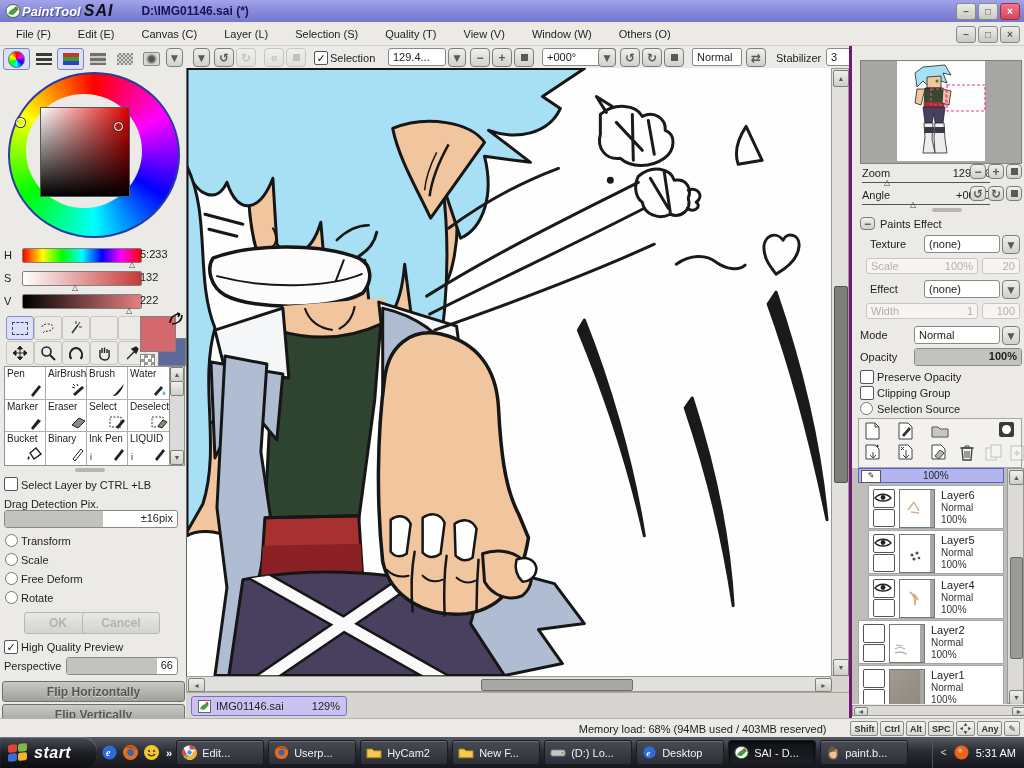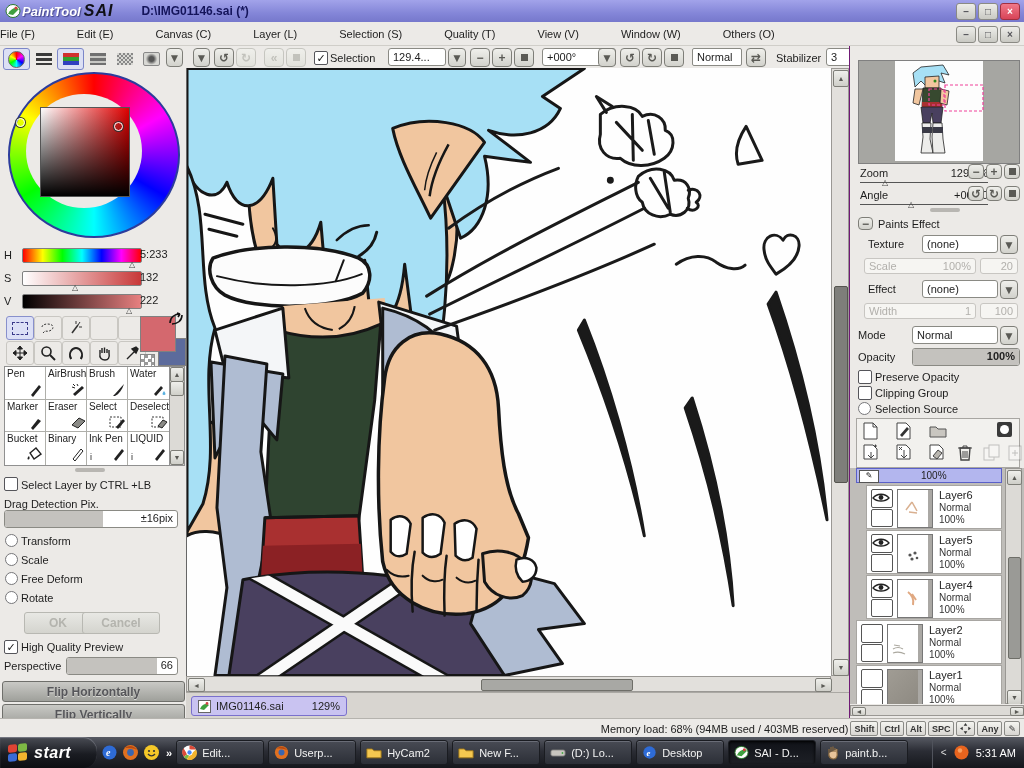--- a/index.html
+++ b/index.html
@@ -11,21 +11,21 @@
   .titlebar{left:0;top:0;width:1024px;height:22px;
     background:linear-gradient(#A2A3EA,#8486D8 60%,#7678CC);display:flex;align-items:center;}
   .logo-paint{font-style:italic;font-weight:bold;color:#fff;font-size:13px;text-shadow:1px 1px 1px #44458a;margin-left:4px;}
   .logo-sai{font-style:italic;font-weight:bold;color:#101016;font-size:16px;margin-left:3px;letter-spacing:1px;}
   .win-title{font-weight:bold;color:#14145A;font-size:12px;margin-left:28px;}
   .winbtn{width:18px;height:15px;border:1px solid #8A8A84;border-radius:3px;
     background:linear-gradient(#EDEDE9,#C9C9C3);color:#55555A;font-size:10px;font-weight:bold;
     display:flex;align-items:center;justify-content:center;margin-left:2px;}
   .winbtn.close{background:linear-gradient(#F07888,#D84458);color:#fff;border-color:#A03040;}
   .menubar{left:0;top:22px;width:1024px;height:24px;background:#ECEAE7;border-bottom:1px solid #D0CEC9;
-    display:flex;align-items:center;gap:42px;padding-left:0;box-sizing:border-box;}
+    display:flex;align-items:center;gap:27px;padding-left:16px;box-sizing:border-box;}
   .menu-item{color:#1d1d1d;}
   .mdibtns{position:absolute;right:4px;top:26px;display:flex;}
   
   .toolbar{left:0;top:46px;width:1024px;height:24px;background:#ECEAE7;}
   .btn{position:absolute;width:20px;height:19px;border:1px solid #7E7E78;border-radius:4px;
     background:linear-gradient(#EFEFEB,#D2D2CC);color:#5A5A55;font-weight:bold;font-size:12px;
     display:flex;align-items:center;justify-content:center;box-sizing:border-box;}
   .btn.dis{color:#C2C2BC;border-color:#C6C6C0;background:linear-gradient(#EFEFEB,#E2E2DC);}
   .btn .sq{width:7px;height:7px;background:#5A5A55;}
   .btn.dis .sq{background:#C2C2BC;}
@@ -75,21 +75,21 @@
   .canvaszone{left:186px;top:68px;width:663px;height:650px;background:#D8D5D0;}
   .canvasview{position:absolute;left:0;top:0;width:645px;height:608px;border-left:1px solid #666;box-sizing:border-box;background:#fff;}
   .vscroll{position:absolute;left:645px;top:0;width:18px;height:608px;background:#E2E0DC;border:1px solid #9A9894;box-sizing:border-box;}
   .hscroll{position:absolute;left:0;top:608px;width:645px;height:16px;background:#E2E0DC;border:1px solid #9A9894;box-sizing:border-box;}
   .scrbtn{position:absolute;background:linear-gradient(#EFEFEB,#CFCFC9);border:1px solid #7E7E78;border-radius:2px;
     color:#5A5A55;font-size:7px;display:flex;align-items:center;justify-content:center;}
   .tabbar{position:absolute;left:0;top:624px;width:663px;height:26px;background:#D8D5D0;border-top:1px solid #AAA8A3;}
   .doctab{position:absolute;left:5px;top:3px;width:156px;height:20px;background:#C9C3F1;border:1px solid #7A70CC;
     border-radius:3px;display:flex;align-items:center;padding:0 6px;box-sizing:border-box;gap:5px;}
   
-  .rightpanel{left:849px;top:46px;width:175px;height:672px;background:#ECEAE7;border-left:1px solid #701a75;box-sizing:border-box;overflow:hidden;}
+  .rightpanel{left:849px;top:46px;width:175px;height:672px;background:#ECEAE7;border-left:3px solid #701a75;box-sizing:border-box;overflow:hidden;}
   .navbox{position:absolute;left:8px;top:14px;width:160px;height:102px;border:1px solid #808080;background:#A6A6A2;overflow:hidden;}
   .rp-lbl{position:absolute;font-size:11px;color:#1d1d1d;}
   .dbox{position:absolute;height:16px;border:1px solid #C8C6C2;border-radius:3px;background:#F6F5F2;color:#B2B0AC;
     font-size:11px;display:flex;align-items:center;padding:0 4px;box-sizing:border-box;}
   .layercard{position:absolute;background:#fff;border:1px solid #A8A6A2;box-sizing:border-box;height:44px;}
   .eyebox{position:absolute;left:4px;top:3px;width:20px;height:17px;border:1px solid #555;border-radius:2px;background:#fff;}
   .eyebox2{position:absolute;left:4px;top:23px;width:20px;height:16px;border:1px solid #555;border-radius:2px;background:#fff;}
   .lthumb{position:absolute;left:30px;top:3px;width:34px;height:37px;border:1px solid #777;background:#fff;}
   .lthumb::after{content:"";position:absolute;right:0;top:0;width:4px;height:100%;background:#AAA8A4;}
   .lname{position:absolute;left:72px;top:3px;font-size:11px;}
@@ -704,21 +704,21 @@
   </div>
 
   <div class="abs" style="left:0;top:659px;width:174px;height:11px;background:#DCDAD6;border:1px solid #9A9894;box-sizing:border-box">
     <div class="scrbtn" style="left:1px;top:1px;width:12px;height:7px">◄</div>
     <div class="scrbtn" style="left:159px;top:1px;width:12px;height:7px">►</div>
   </div>
 </div>
 
 <div class="abs statusbar">
   <div style="position:absolute;right:4px;top:2px;display:flex;align-items:center">
-    <span style="margin-right:0">Memory load: 68% (94MB used / 403MB reserved)</span>
+    <span style="margin-right:22px">Memory load: 68% (94MB used / 403MB reserved)</span>
     <span class="kbadge">Shift</span>
     <span class="kbadge">Ctrl</span>
     <span class="kbadge">Alt</span>
     <span class="kbadge">SPC</span>
     <span class="kbadge">
       <svg width="11" height="11" viewBox="0 0 12 12">
           <path d="M6,0 L8,3 H4 Z M6,12 L4,9 H8 Z M0,6 L3,4 V8 Z M12,6 L9,4 V8 Z" fill="#333"></path>
         </svg>
     </span>
     <span class="kbadge">Any</span>

